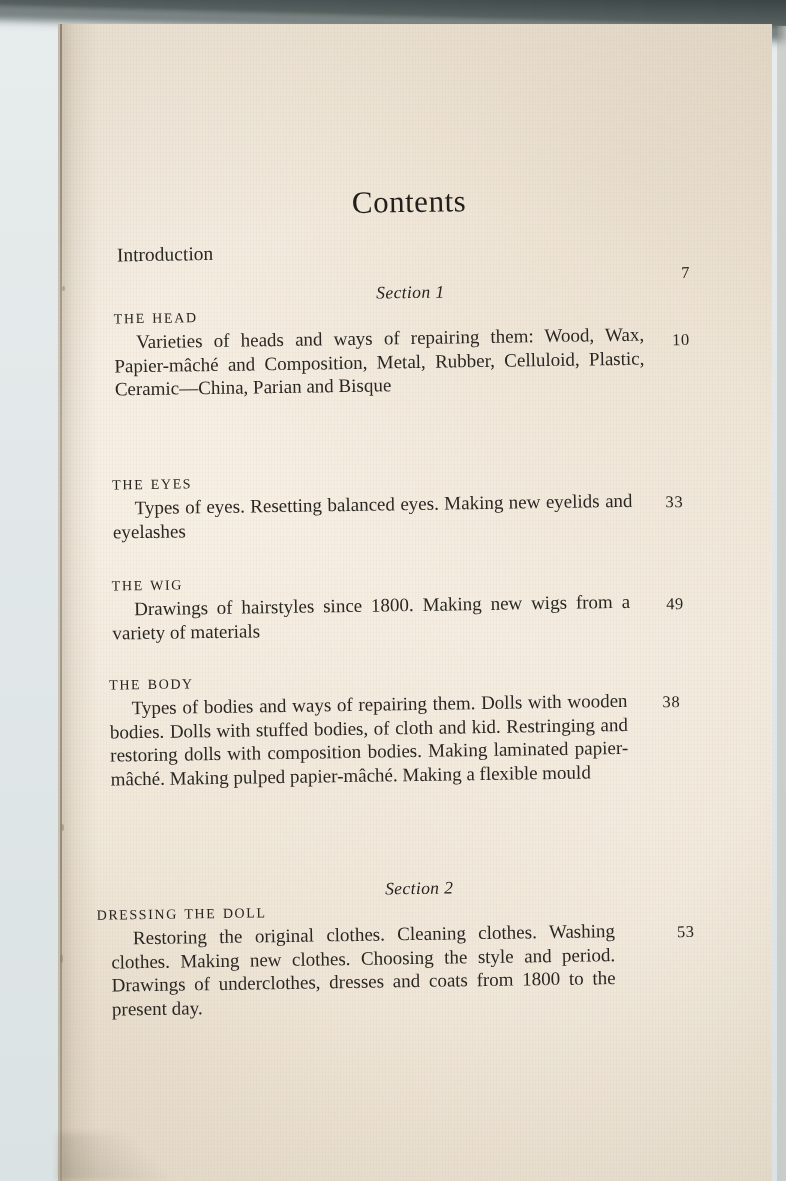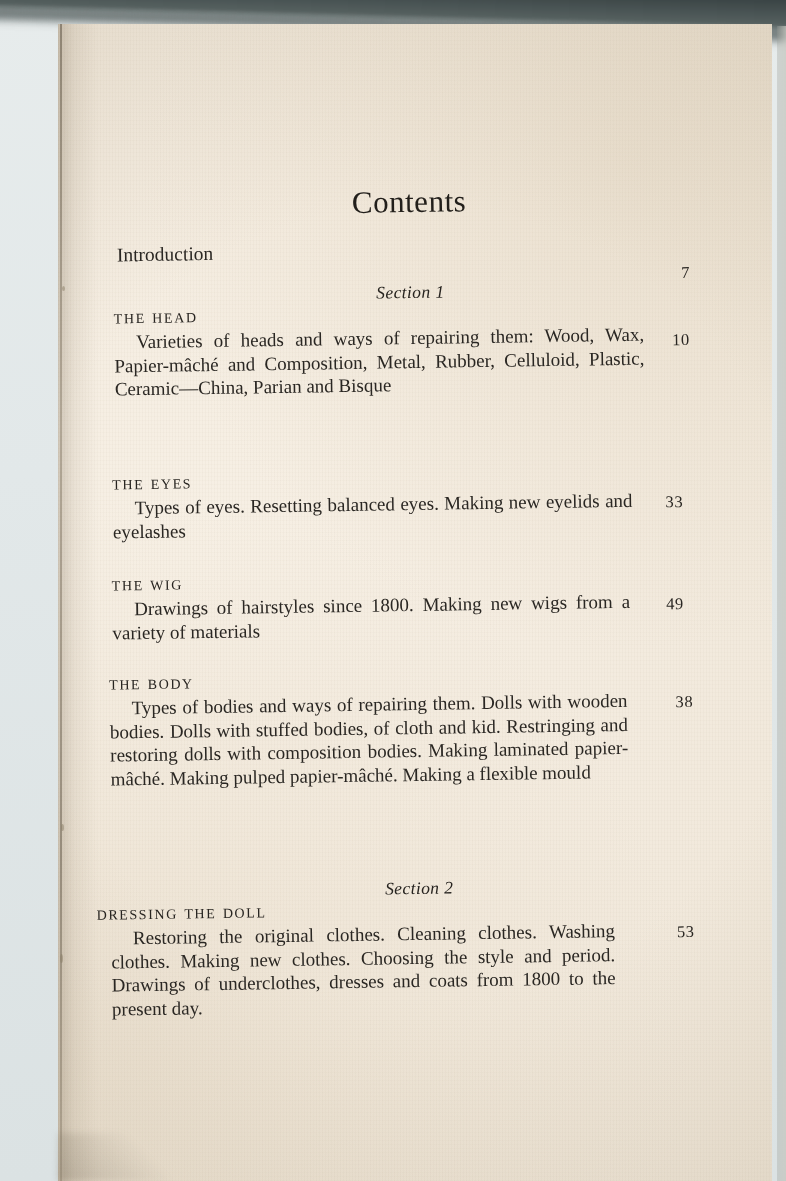--- a/index.html
+++ b/index.html
@@ -183,21 +183,21 @@
     <div class="entry" style="left:54px;top:545px;width:518px;">
       <div class="heading">The Wig</div>
       <div class="desc" style="margin-top:2px;">Drawings of hairstyles since 1800.  Making new wigs from a variety of materials</div>
     </div>
     <div class="pageno" style="left:608px;top:574px;">49</div>
 
     <div class="entry" style="left:50px;top:644px;width:518px;">
       <div class="heading">The Body</div>
       <div class="desc" style="margin-top:2px;">Types of bodies and ways of repairing them.  Dolls with wooden bodies.  Dolls with stuffed bodies, of cloth and kid.  Restringing and restoring dolls with composition bodies.  Making laminated papier-mâché.  Making pulped papier-mâché.  Making a flexible mould</div>
     </div>
-    <div class="pageno" style="left:603px;top:672px;margin-left:13px;">38</div>
+    <div class="pageno" style="left:603px;top:672px;">38</div>
 
     <div class="section-label" style="top:854px;left:0px;">Section 2</div>
 
     <div class="entry" style="left:34px;top:874px;width:518px;">
       <div class="heading">Dressing the Doll</div>
       <div class="desc" style="margin-top:2px;margin-left:14px;width:504px;">Restoring the original clothes.  Cleaning clothes. Washing clothes.  Making new clothes.  Choosing the style and period.  Drawings of underclothes, dresses and coats from 1800 to the present day.</div>
     </div>
     <div class="pageno" style="left:592px;top:902px;margin-left:22px;">53</div>
 
   </div>

